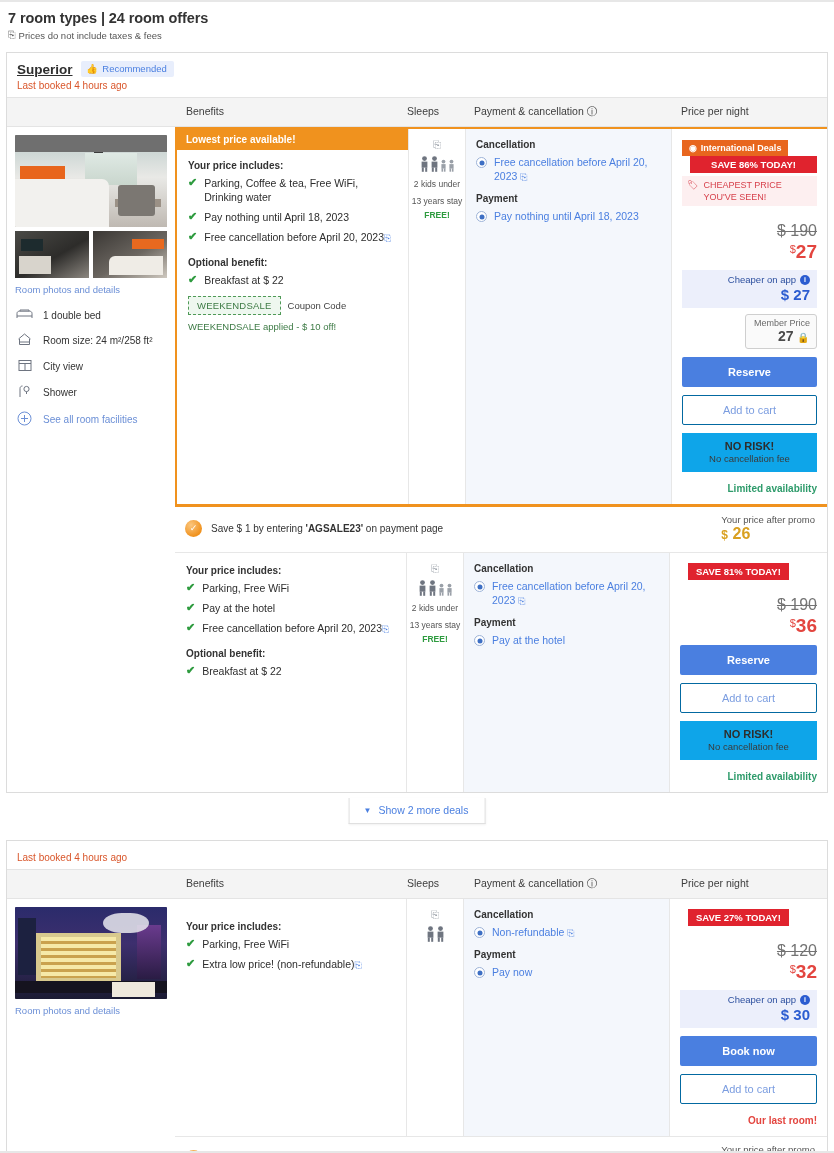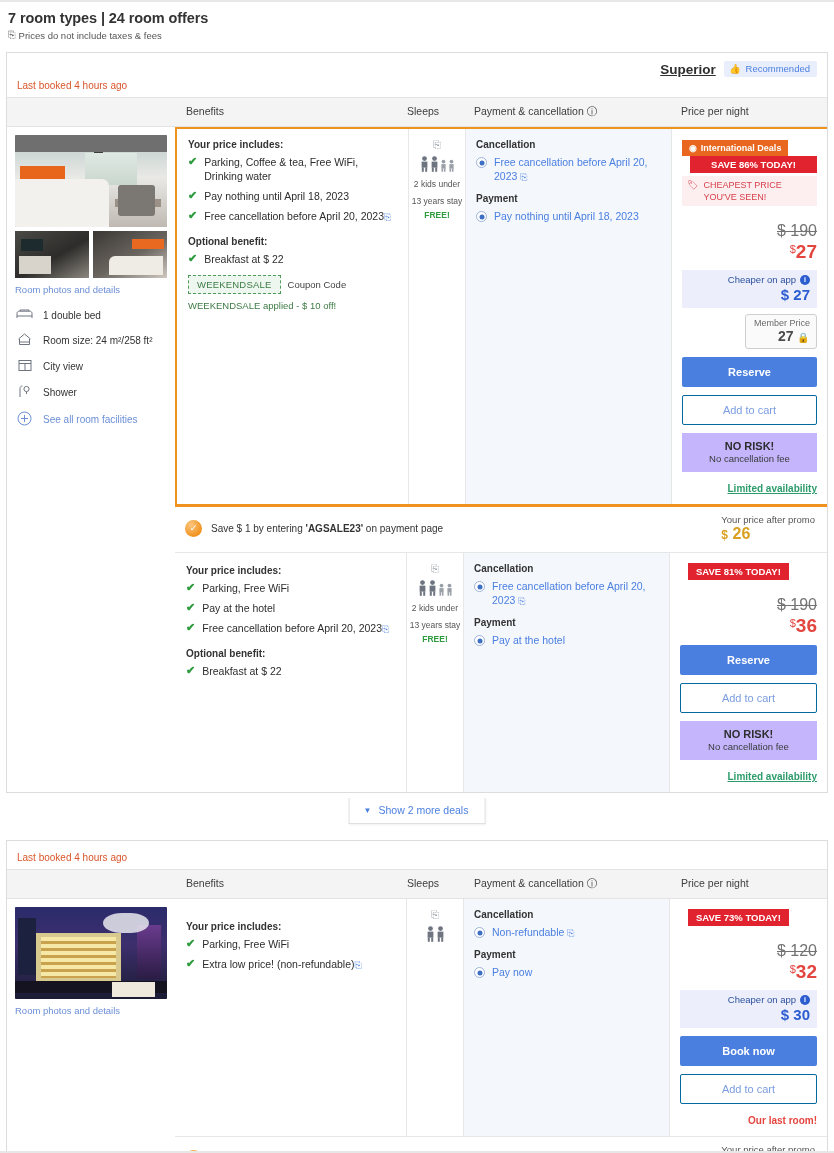--- a/index.html
+++ b/index.html
@@ -17,21 +17,21 @@
   .page-title { font-size: 14.5px; font-weight: 700; color: #333; letter-spacing: -0.1px; }
   .page-sub { font-size: 9.5px; color: #555; margin-top: 3px; display: flex; align-items: center; gap: 3px; }
 
   .room-card {
     margin: 11px 6px 0 6px;
     border: 1px solid #dcdcdc;
     background: #fff;
     position: relative;
   }
   .room-head { padding: 8px 10px 6px 10px; }
-  .room-title-row { display: flex; align-items: center; gap: 8px; justify-content: flex-end; }
+  .room-title-row { display: flex; align-items: center; gap: 8px; }
   .room-title { font-size: 13.5px; font-weight: 700; color: #2f2f2f; text-decoration: underline; cursor: pointer; }
   .room-title.plain { text-decoration: none; }
   .rec-badge {
     background: #e8eefc; color: #4a7fe0; font-size: 9.5px; padding: 2px 7px 3px 6px;
     border-radius: 2px; display: inline-flex; align-items: center; gap: 4px; font-weight: 500;
   }
   .lastbooked { font-size: 10px; color: #d9562b; margin-top: 3px; }
 
   .cols-head {
     display: flex; background: #f4f4f4; border-top: 1px solid #e4e4e4; border-bottom: 1px solid #e4e4e4;
@@ -162,24 +162,24 @@
   .member-lbl { font-size: 9px; color: #6a6a6a; }
   .member-amt { font-size: 14px; color: #4a4a4a; font-weight: 700; }
   .btn-reserve {
     background: #4a7fe0; color: #fff; font-size: 11px; font-weight: 700; text-align: center;
     padding: 9px 0; margin-top: 8px; cursor: pointer; border-radius: 2px;
   }
   .btn-cart {
     border: 1px solid #0369a1; color: #7b9de0; font-size: 11px; text-align: center;
     padding: 8px 0; margin-top: 8px; cursor: pointer; background: #fff; border-radius: 2px;
   }
-  .norisk { background: #c4b5fd; text-align: center; padding: 7px 0 8px 0; margin-top: 8px; }
+  .norisk { background: #0ea5e9; text-align: center; padding: 7px 0 8px 0; margin-top: 8px; }
   .norisk-h { font-size: 11px; font-weight: 700; color: #2d2d2d; }
   .norisk-s { font-size: 9.5px; color: #3a3a3a; margin-top: 1px; }
-  .limited { text-align: right; font-size: 10px; color: #2e9b6b; font-weight: 700; margin-top: 11px; text-decoration: underline; }
+  .limited { text-align: right; font-size: 10px; color: #2e9b6b; font-weight: 700; margin-top: 11px; }
   .lastroom { text-align: right; font-size: 10px; color: #e3453f; font-weight: 700; margin-top: 11px; }
 
   .promo-bar {
     display: flex; align-items: center; justify-content: space-between;
     border-top: 1px solid #f0921e; padding: 7px 12px 9px 10px; background: #fff;
   }
   .promo-bar.plain { border-top: 1px solid #e7e7e7; }
   .promo-left { display: flex; align-items: center; gap: 9px; font-size: 10px; color: #333; }
   .coin {
     width: 17px; height: 17px; border-radius: 50%;
@@ -304,20 +304,21 @@
           </span>
           <span>See all room facilities</span>
         </div>
       </div>
     </div>
 
     <div class="offers">
 
       <div class="offer first promoted">
         <div class="benefits">
+          <div class="lowest-banner">Lowest price available!</div>
           <div class="ben-inner">
             <div class="ben-h">Your price includes:</div>
             <div class="ben-item">
               <span class="tick">✔</span>
               <span>Parking, Coffee &amp; tea, Free WiFi, Drinking water</span>
             </div>
             <div class="ben-item">
               <span class="tick">✔</span>
               <span>Pay nothing until April 18, 2023</span>
             </div>
@@ -597,21 +598,21 @@
             <span class="pc-txt"><span>Non-refundable</span> <span class="ext">⎘</span></span>
           </div>
           <div class="pc-h">Payment</div>
           <div class="pc-opt">
             <span class="radio"></span>
             <span class="pc-txt">Pay now</span>
           </div>
         </div>
 
         <div class="price">
-          <div class="save-today inline">SAVE 73% TODAY!</div>
+          <div class="save-today inline">SAVE 27% TODAY!</div>
           <div class="strike">$ 120</div>
           <div class="nowprice">
             <span class="cur">$</span><span class="amt">32</span>
           </div>
           <div class="app-box">
             <div class="app-lbl">
               <span>Cheaper on app</span>
               <span class="info-dot">i</span>
             </div>
             <div class="app-amt">$ 30</div>

